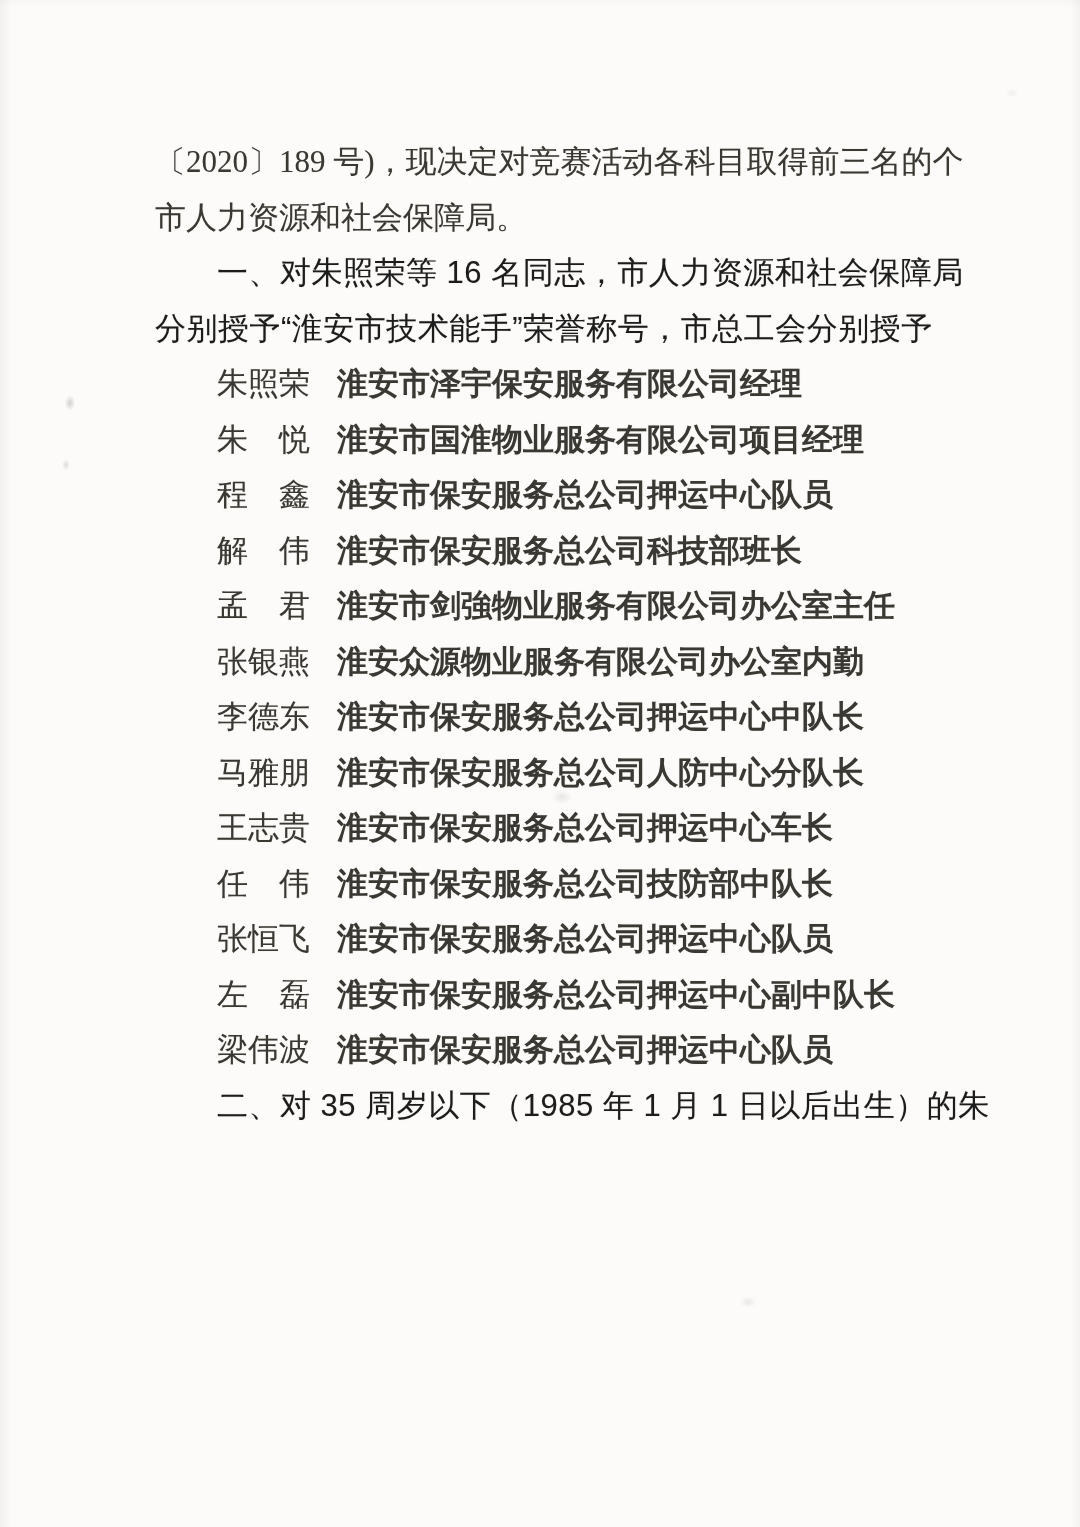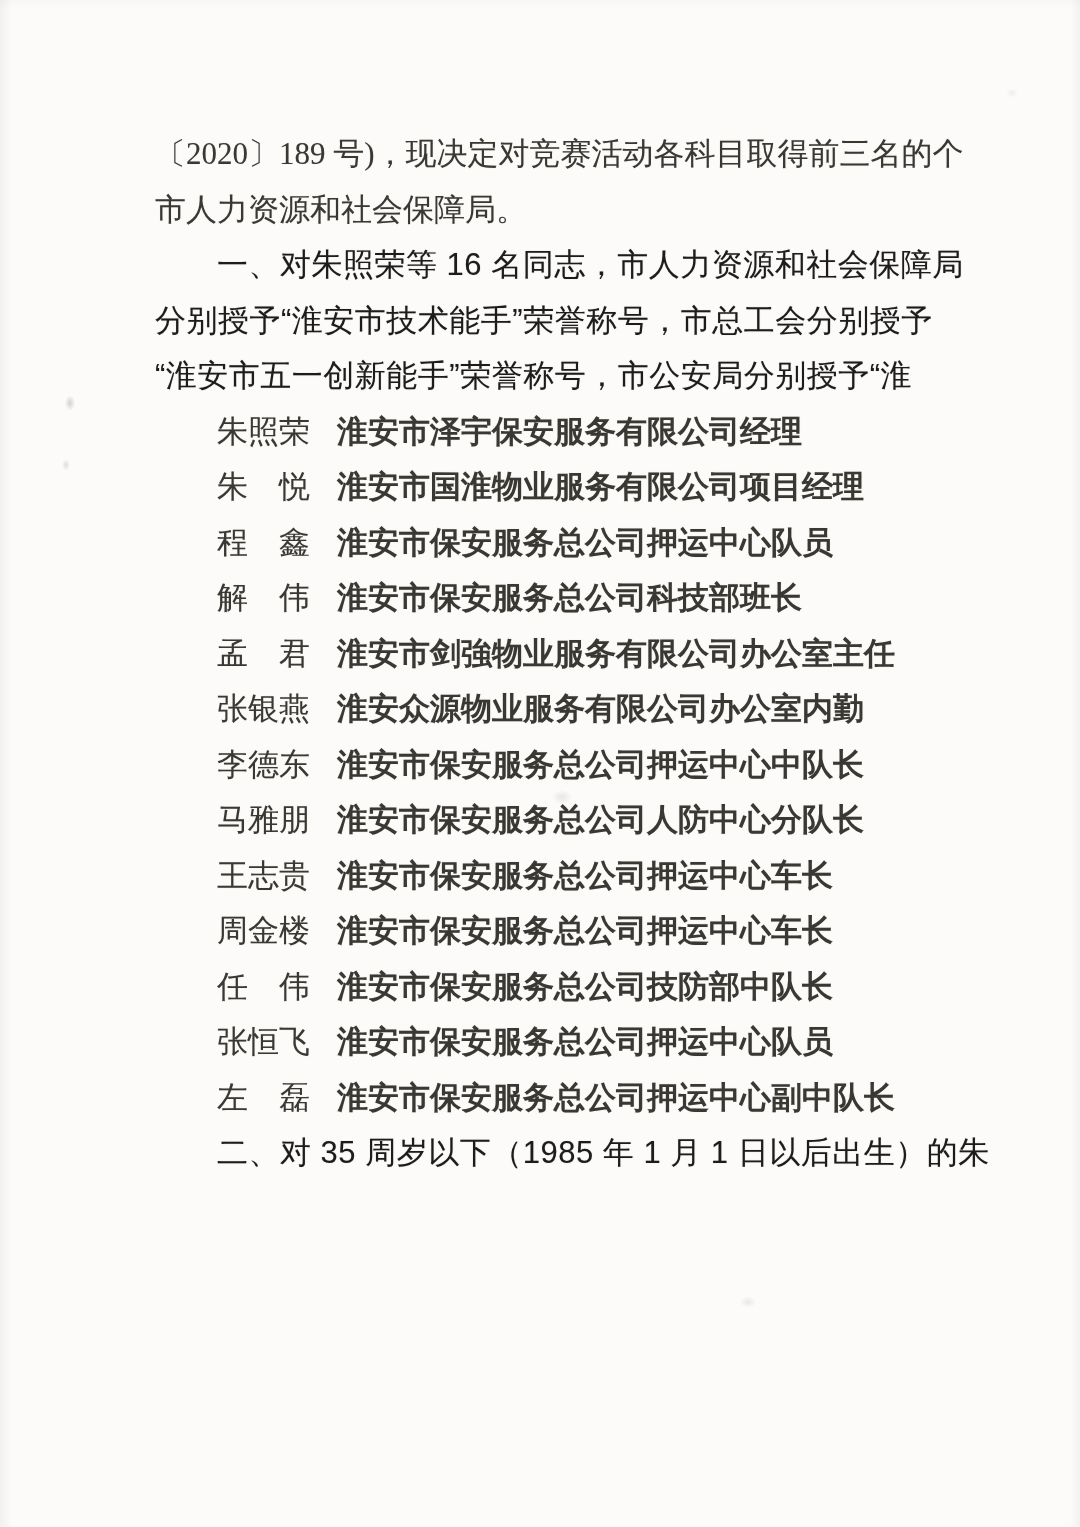--- a/index.html
+++ b/index.html
@@ -18,21 +18,21 @@
       radial-gradient(ellipse 13px 9px at 748px 1302px, rgba(120,120,120,.14), rgba(120,120,120,0) 65%),
       radial-gradient(ellipse 10px 7px at 1012px 93px, rgba(120,120,120,.10), rgba(120,120,120,0) 65%),
       linear-gradient(to right, rgba(0,0,0,.045), rgba(0,0,0,0) 12px),
       linear-gradient(to left, rgba(0,0,0,.035), rgba(0,0,0,0) 10px),
       linear-gradient(to bottom, rgba(0,0,0,.02), rgba(0,0,0,0) 8px);
   }
 
   .content {
     position: absolute;
     left: 155px;
-    top: 126px;
+    top: 134px;
     width: 800px;
     font-size: 31px;
     line-height: 55.5px;
     color: #3a3833;
     font-family: "Liberation Serif", "DejaVu Serif", serif;
     text-shadow: 0 0 1px rgba(80,78,72,.25);
   }
 
   .line { white-space: nowrap; height: 55.5px; }
 
@@ -62,21 +62,20 @@
 <body>
 
 <div class="page">
   <div class="content">
 
     <div class="line">〔2020〕189 号)，现决定对竞赛活动各科目取得前三名的个</div>
     <div class="line">市人力资源和社会保障局。</div>
 
     <div class="line heading indent">一、对朱照荣等 16 名同志，市人力资源和社会保障局</div>
     <div class="line heading">分别授予“淮安市技术能手”荣誉称号，市总工会分别授予</div>
-    <div class="line heading">“淮安市五一创新能手”荣誉称号，市公安局分别授予“淮</div>
 
     <div class="line row">
       <span class="awardee-name">朱照荣</span><span class="awardee-title">淮安市泽宇保安服务有限公司经理</span>
     </div>
     <div class="line row">
       <span class="awardee-name">朱悦</span><span class="awardee-title">淮安市国淮物业服务有限公司项目经理</span>
     </div>
     <div class="line row">
       <span class="awardee-name">程鑫</span><span class="awardee-title">淮安市保安服务总公司押运中心队员</span>
     </div>
@@ -92,28 +91,28 @@
     <div class="line row">
       <span class="awardee-name">李德东</span><span class="awardee-title">淮安市保安服务总公司押运中心中队长</span>
     </div>
     <div class="line row">
       <span class="awardee-name">马雅朋</span><span class="awardee-title">淮安市保安服务总公司人防中心分队长</span>
     </div>
     <div class="line row">
       <span class="awardee-name">王志贵</span><span class="awardee-title">淮安市保安服务总公司押运中心车长</span>
     </div>
     <div class="line row">
-      <span class="awardee-name">周金楼</span><span class="awardee-title">淮安市保安服务总公司押运中心车长</span>
-    </div>
-    <div class="line row">
       <span class="awardee-name">任伟</span><span class="awardee-title">淮安市保安服务总公司技防部中队长</span>
     </div>
     <div class="line row">
       <span class="awardee-name">张恒飞</span><span class="awardee-title">淮安市保安服务总公司押运中心队员</span>
     </div>
     <div class="line row">
       <span class="awardee-name">左磊</span><span class="awardee-title">淮安市保安服务总公司押运中心副中队长</span>
     </div>
+    <div class="line row">
+      <span class="awardee-name">梁伟波</span><span class="awardee-title">淮安市保安服务总公司押运中心队员</span>
+    </div>
 
     <div class="line heading indent">二、对 35 周岁以下（1985 年 1 月 1 日以后出生）的朱</div>
 
   </div>
 </div>
 
 </body></html>

